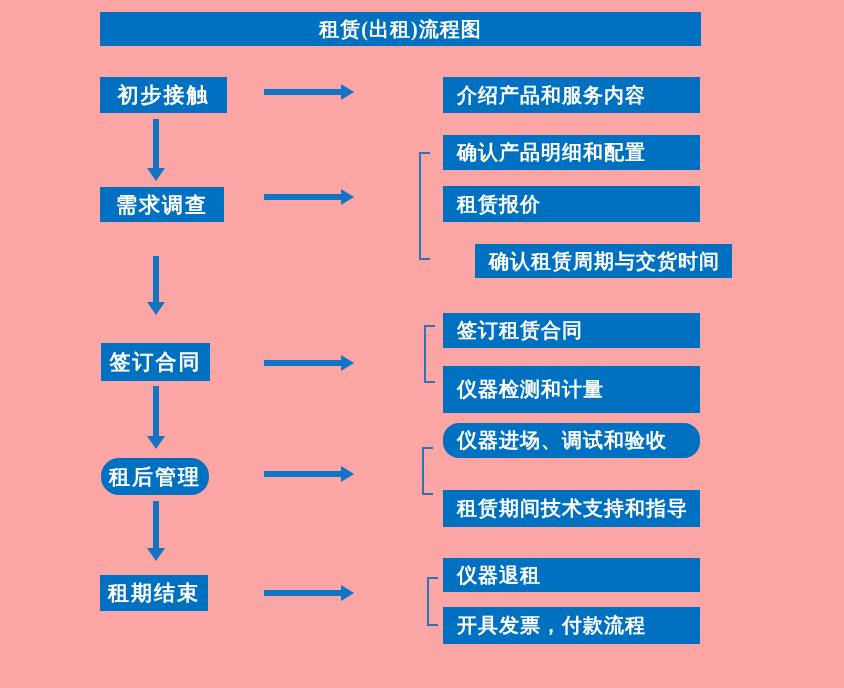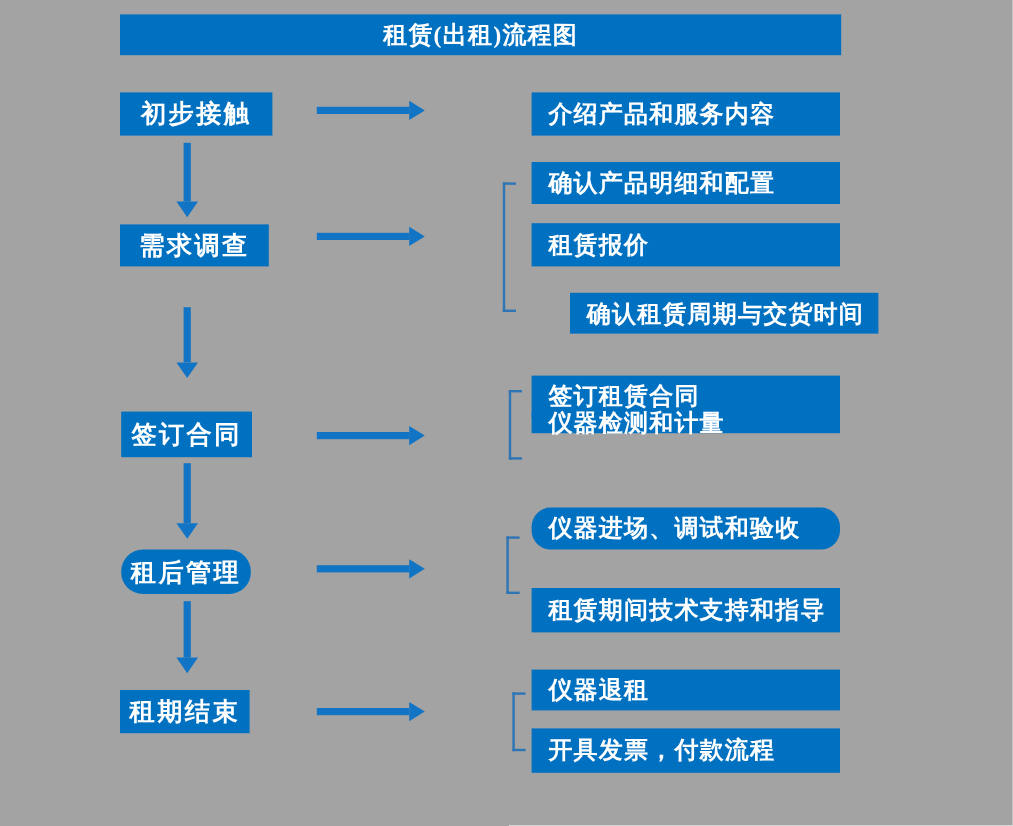--- a/index.html
+++ b/index.html
@@ -5,21 +5,21 @@
   html, body {
     margin: 0;
     padding: 0;
     background: #ffffff;
     font-family: "Liberation Serif", "DejaVu Serif", serif;
   }
   .canvas {
     position: relative;
     width: 844px;
     height: 688px;
-    background: #a3a3a3;
+    background: #fca5a5;
     overflow: hidden;
   }
   .title-bar {
     position: absolute;
     left: 100px; top: 12px; width: 601px; height: 34px;
     background: #0070c0;
     color: #ffffff;
     font-size: 20px;
     font-weight: bold;
     display: flex;
@@ -153,19 +153,19 @@
   <div class="bracket" style="left:419px; top:152px; height:108px;"></div>
   <div class="bracket" style="left:424px; top:325px; height:58px;"></div>
   <div class="bracket" style="left:422px; top:447px; height:48px;"></div>
   <div class="bracket" style="left:427px; top:577px; height:49px;"></div>
 
   <div class="detail-box" style="top:77px; height:36px;">介绍产品和服务内容</div>
   <div class="detail-box" style="top:135px; height:35px;">确认产品明细和配置</div>
   <div class="detail-box" style="top:186px; height:36px;">租赁报价</div>
   <div class="detail-box" style="top:244px; height:34px;margin-left:32px;">确认租赁周期与交货时间</div>
   <div class="detail-box" style="top:313px; height:35px;">签订租赁合同</div>
-  <div class="detail-box" style="top:344px; height:17px;">仪器检测和计量</div>
+  <div class="detail-box" style="top:366px; height:47px;">仪器检测和计量</div>
   <div class="detail-box" style="top:423px; height:35px;border-radius:16px;">仪器进场、调试和验收</div>
   <div class="detail-box" style="top:490px; height:37px;">租赁期间技术支持和指导</div>
   <div class="detail-box" style="top:558px; height:34px;">仪器退租</div>
   <div class="detail-box" style="top:607px; height:37px;">开具发票，付款流程</div>
 
 </div>
 
 </body></html>

